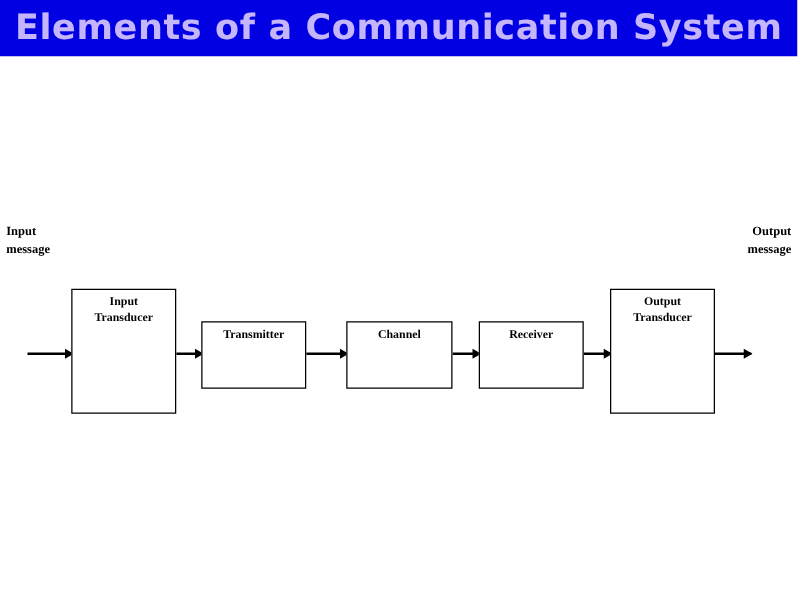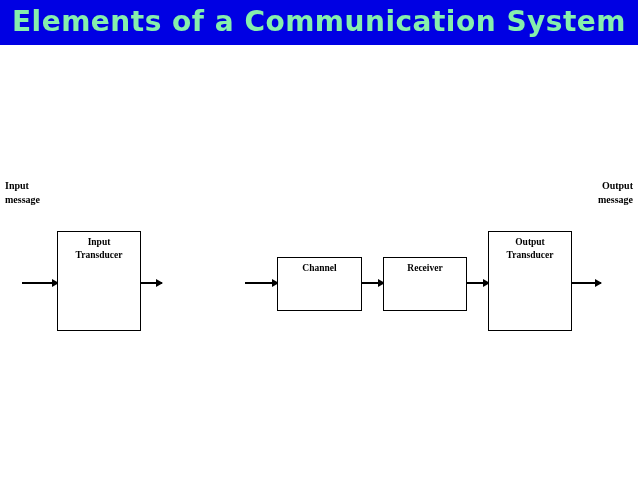--- a/index.html
+++ b/index.html
@@ -25,21 +25,21 @@
     background: #0000e3;
   }
   #title-text {
     position: absolute;
     left: 0;
     top: 0;
     width: 638px;
     height: 45px;
     line-height: 43px;
     text-align: center;
-    color: #86efac;
+    color: #c4b5fd;
     font-family: "DejaVu Sans", "Liberation Sans", sans-serif;
     font-weight: bold;
     font-size: 28px;
     letter-spacing: 0.5px;
     white-space: nowrap;
   }
 
   
   #diagram {
     position: absolute;
@@ -147,20 +147,23 @@
   <div id="arrow-tx-to-ch" class="arrow"></div>
   <div id="arrow-ch-to-rx" class="arrow"></div>
   <div id="arrow-rx-to-ot" class="arrow"></div>
   <div id="arrow-out" class="arrow"></div>
 
   <div id="block-input-transducer" class="block tall">
     <div class="block-label">Input
 Transducer</div>
   </div>
 
+  <div id="block-transmitter" class="block short">
+    <div class="block-label">Transmitter</div>
+  </div>
 
   <div id="block-receiver" class="block short">
     <div class="block-label">Receiver</div>
   </div>
 
   <div id="block-channel" class="block short">
     <div class="block-label">Channel</div>
   </div>
 
   <div id="block-output-transducer" class="block tall">

